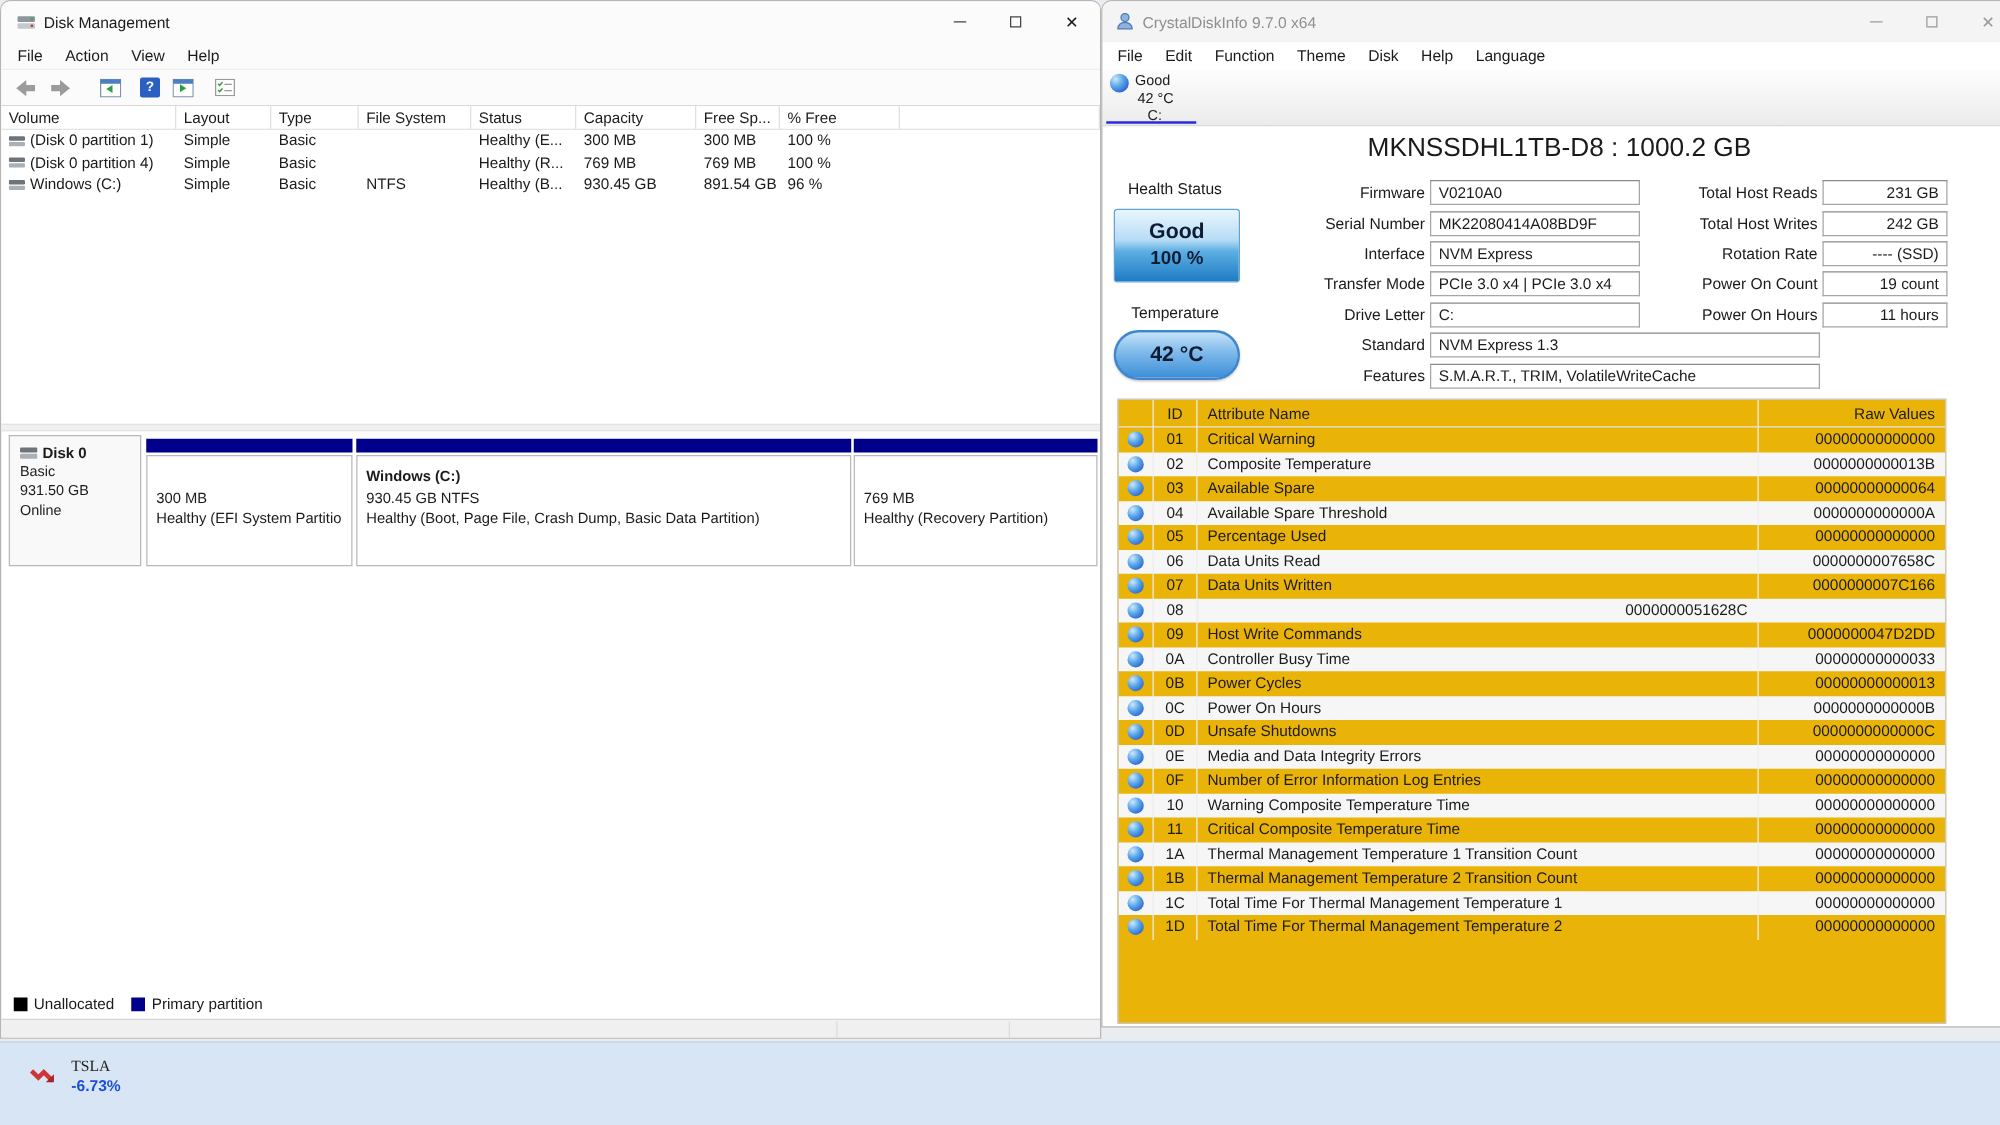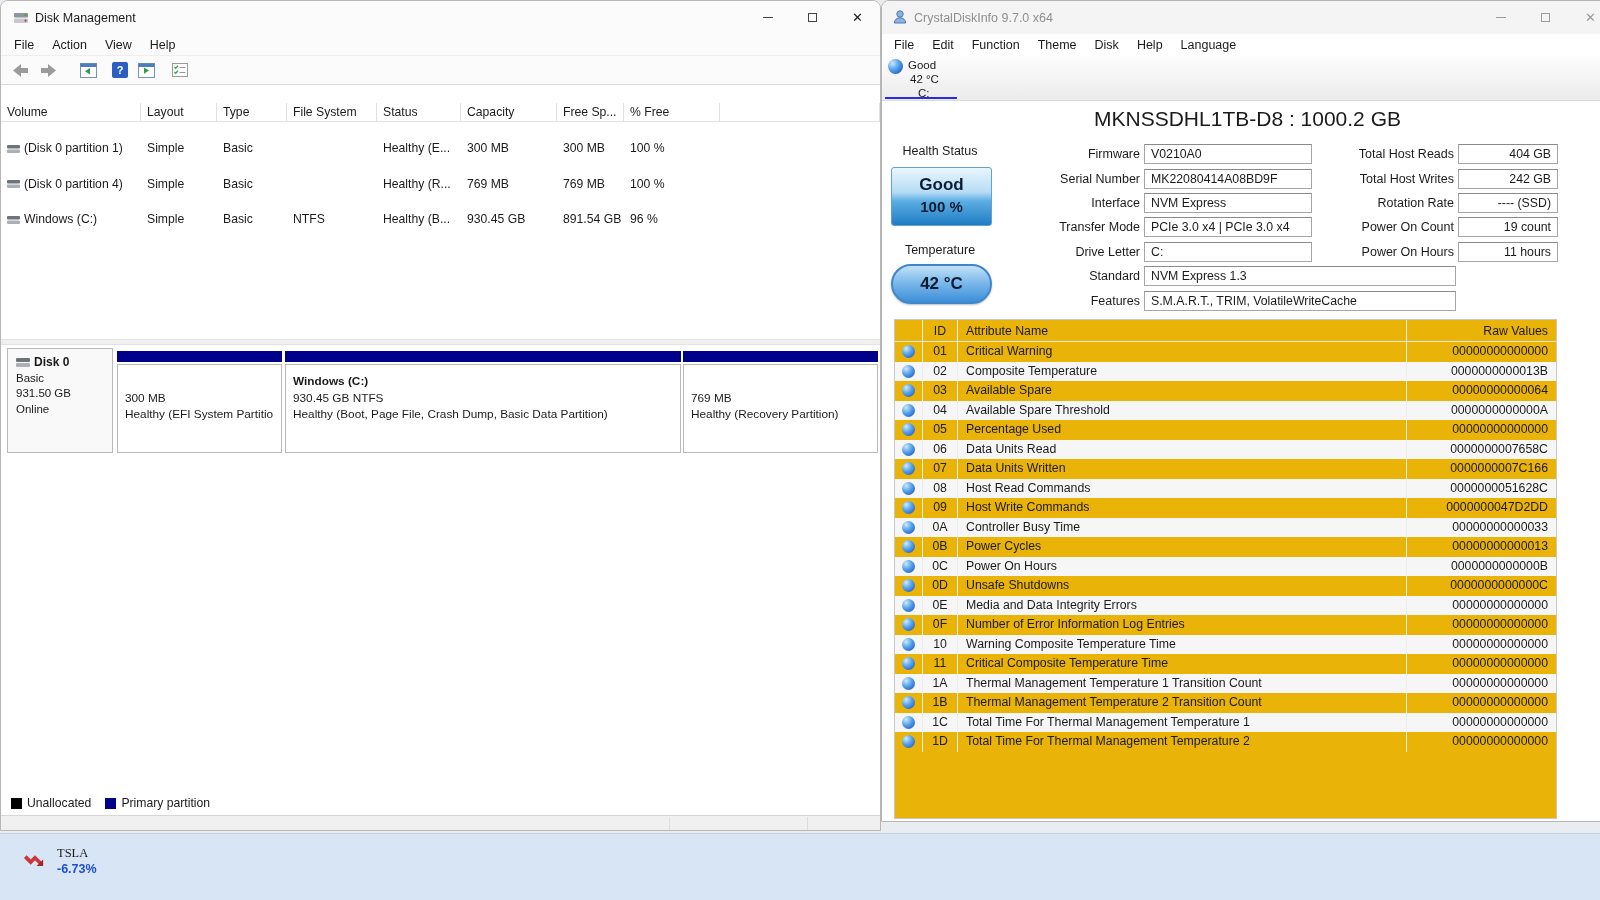--- a/index.html
+++ b/index.html
@@ -21,21 +21,21 @@
 
   
   #dm-window { left:0; top:0; width:881px; height:831px; }
   #dm-window .titlebar { background:#fbfbfb; }
   .dm-menubar { position:absolute; top:33px; left:0; right:0; height:22px; display:flex; align-items:center; background:#fbfbfb; border-bottom:1px solid #eeeeee; padding-left:4px; }
   .menu-item { padding:0 9px; font-size:12.5px; height:22px; line-height:22px; }
   .dm-toolbar { position:absolute; top:55px; left:0; right:0; height:29px; background:#fbfbfb; border-bottom:1px solid #d9d9d9; display:flex; align-items:center; }
   .tb-ico { margin-left:10px; width:18px; height:18px; display:flex; align-items:center; justify-content:center; }
   .tb-help { width:16px; height:16px; background:#2b5fc0; color:#fff; font-weight:bold; font-size:11px; display:flex; align-items:center; justify-content:center; border-radius:2px; }
 
-  .dm-grid { display:grid; grid-template-columns:140px 76px 70px 90px 84px 96px 67px 96px 1fr;margin-top:18px; }
+  .dm-grid { display:grid; grid-template-columns:140px 76px 70px 90px 84px 96px 67px 96px 1fr; }
   .dm-listpane { position:absolute; top:84px; left:0; right:0; height:254px; background:#fff; }
   .dm-header { height:19px; border-bottom:1px solid #e3e3e3; }
   .dm-header span { font-size:12.2px; line-height:19px; padding-left:6px; border-right:1px solid #e0e0e0; overflow:hidden; white-space:nowrap; }
   .dm-row { height:17.5px; }
   .dm-row span { font-size:12.2px; line-height:17.5px; padding-left:6px; overflow:hidden; white-space:nowrap; }
   .c-vol { display:flex; align-items:center; }
   .c-vol svg { margin-right:4px; flex:none; }
   .c-vol i { font-style:normal; }
 
   .dm-split { position:absolute; top:338px; left:0; right:0; height:6px; background:#f0f0f0; border-top:1px solid #e3e3e3; border-bottom:1px solid #e3e3e3; }
@@ -394,21 +394,21 @@
 
       <div class="field-row">
         <span class="field-label">Features</span>
         <span class="field-box">S.M.A.R.T., TRIM, VolatileWriteCache</span>
       </div>
     </div>
   <div id="fields-right">
 
       <div class="field-row">
         <span class="field-label">Total Host Reads</span>
-        <span class="field-box">404 GB</span>
+        <span class="field-box">231 GB</span>
       </div>
 
       <div class="field-row">
         <span class="field-label">Total Host Writes</span>
         <span class="field-box">242 GB</span>
       </div>
 
       <div class="field-row">
         <span class="field-label">Rotation Rate</span>
         <span class="field-box">---- (SSD)</span>
@@ -495,21 +495,20 @@
           <span class="sid">07</span>
           <span class="sname">Data Units Written</span>
           <span class="sraw">0000000007C166</span>
         </div>
 
         <div class="smart-grid smart-row">
           <span class="sdot">
             <b></b>
           </span>
           <span class="sid">08</span>
-          <span class="sname">Host Read Commands</span>
           <span class="sraw">0000000051628C</span>
         </div>
 
         <div class="smart-grid smart-row">
           <span class="sdot">
             <b></b>
           </span>
           <span class="sid">09</span>
           <span class="sname">Host Write Commands</span>
           <span class="sraw">0000000047D2DD</span>

